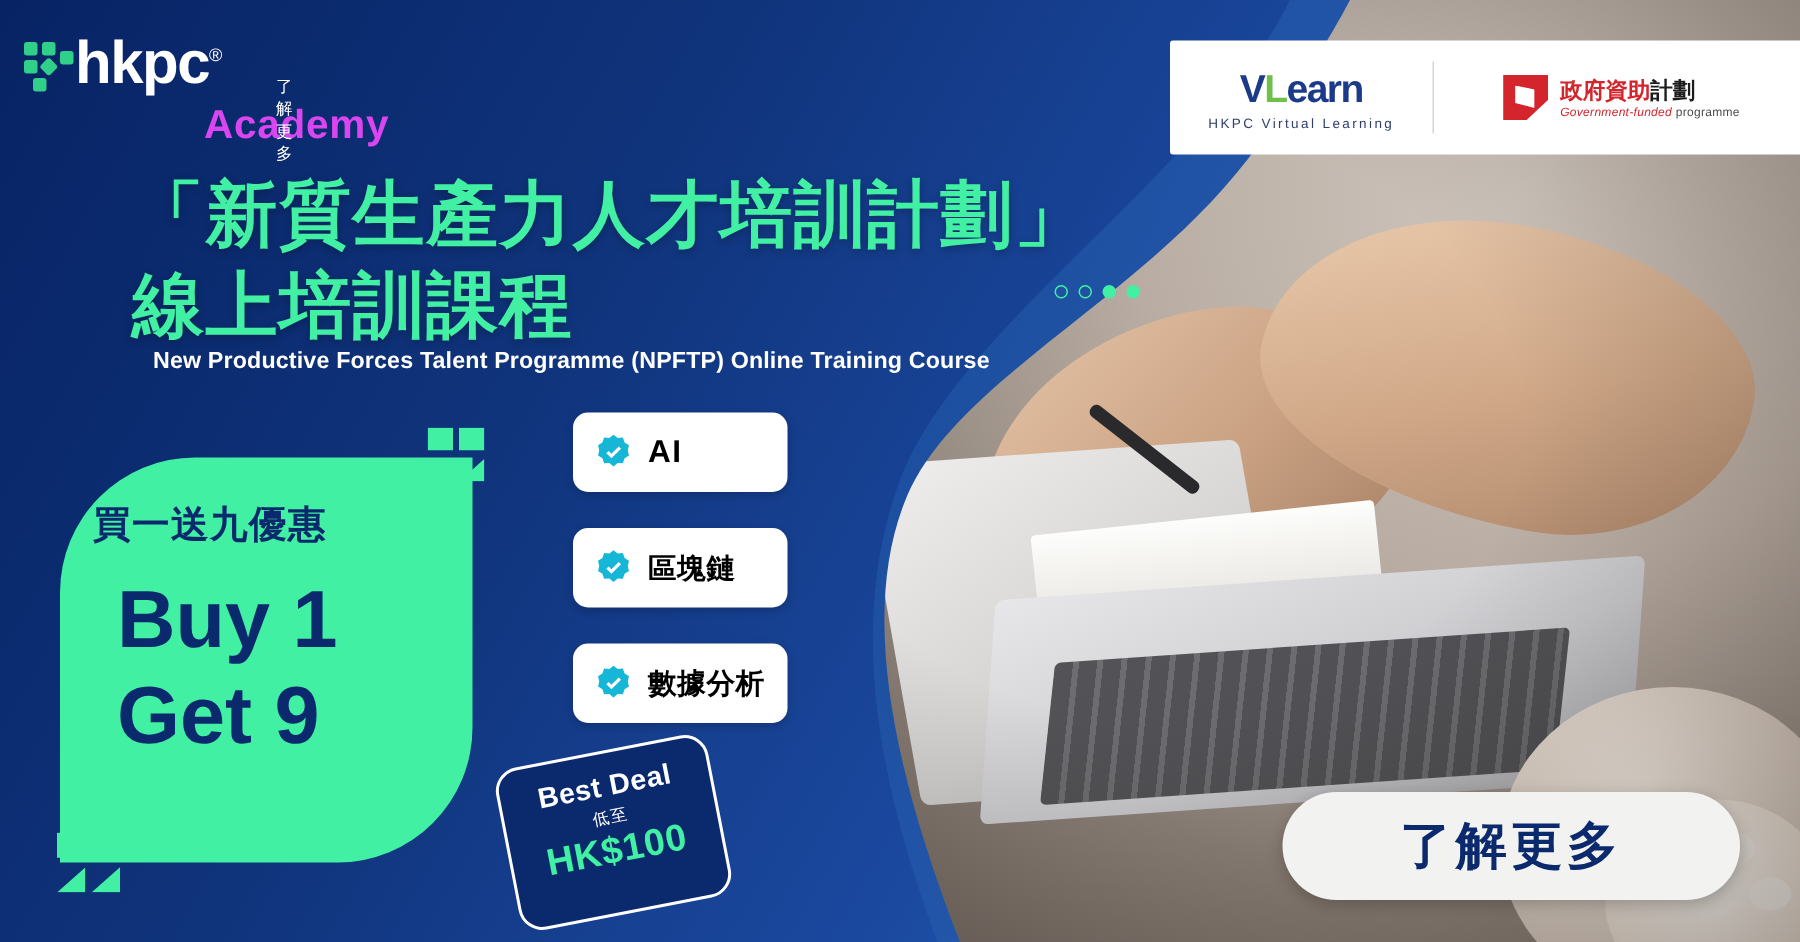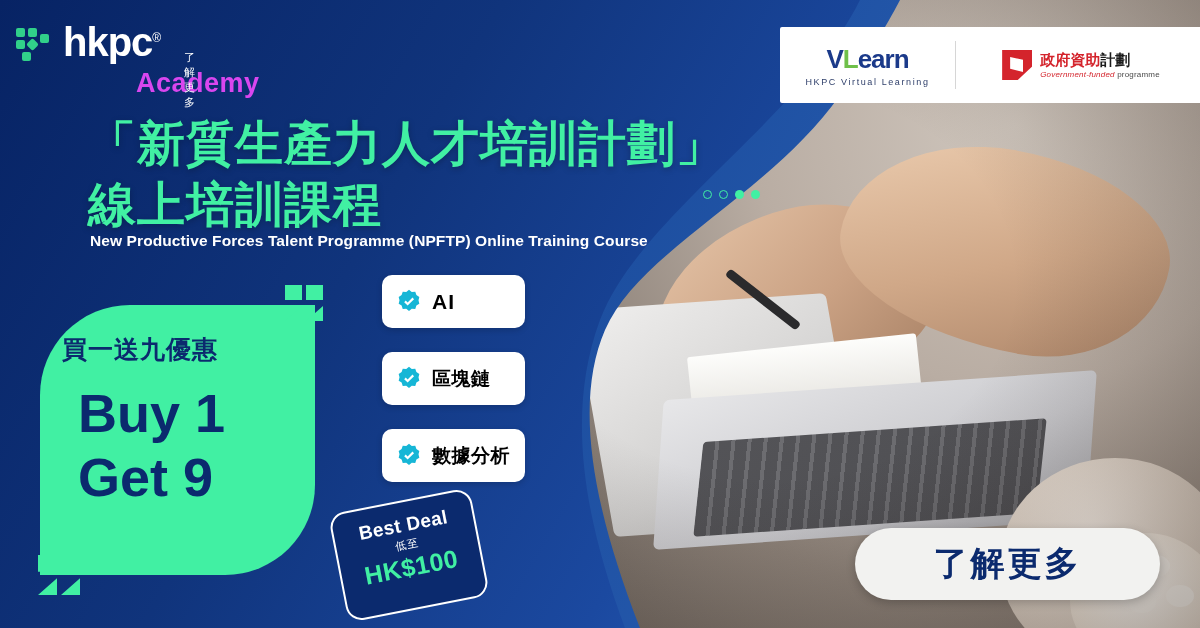--- a/index.html
+++ b/index.html
@@ -159,21 +159,21 @@
     width: 9px; height: 9px;
     background: #31d08a;
     border-radius: 2px;
   }
   .logo .wordmark {
     color: #fff;
     font-size: 40px;
     font-weight: 700;
     letter-spacing: -1px;
     line-height: 1;
-    margin-left: 13px;
+    margin-left: 0;
     position: relative;
   }
   .logo .reg {
     font-size: 12px;
     vertical-align: super;
     font-weight: 400;
   }
   .logo .academy {
     position: absolute;
     left: 120px; top: 46px;
@@ -275,21 +275,21 @@
     color: #41f0a3;
     font-size: 48px;
     font-weight: 700;
     line-height: 1.28;
     letter-spacing: 1px;
     text-shadow: 0 2px 6px rgba(0,0,0,.25);
   }
   .headline .l2 { display: block; }
   .subhead {
     position: absolute;
-    left: 90px; top: 232px;
+    left: 102px; top: 232px;
     color: #ffffff;
     font-size: 15.5px;
     font-weight: 700;
     letter-spacing: .1px;
   }
   
   .dots {
     position: absolute;
     left: 703px; top: 190px;
     display: flex;

